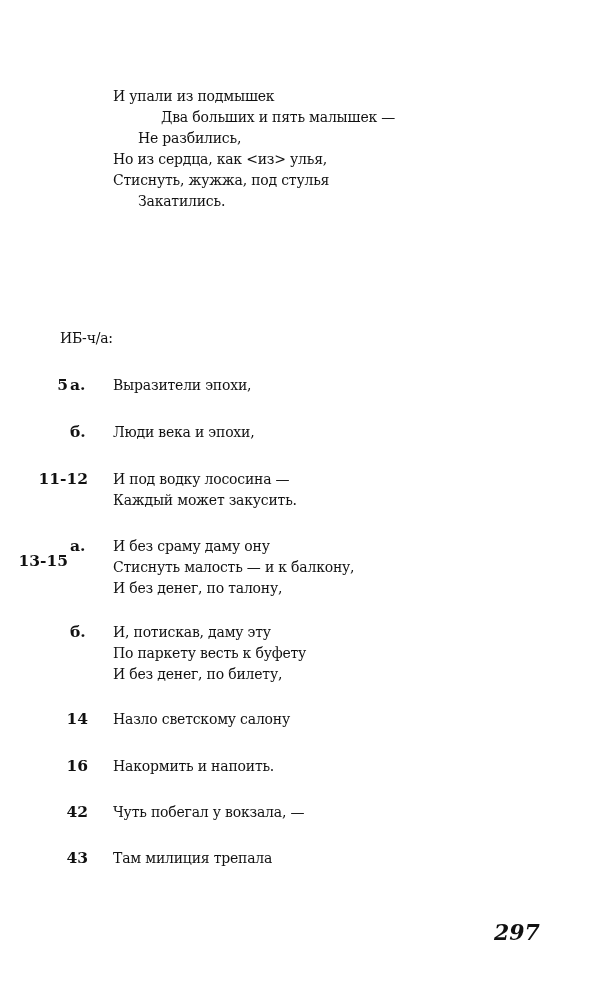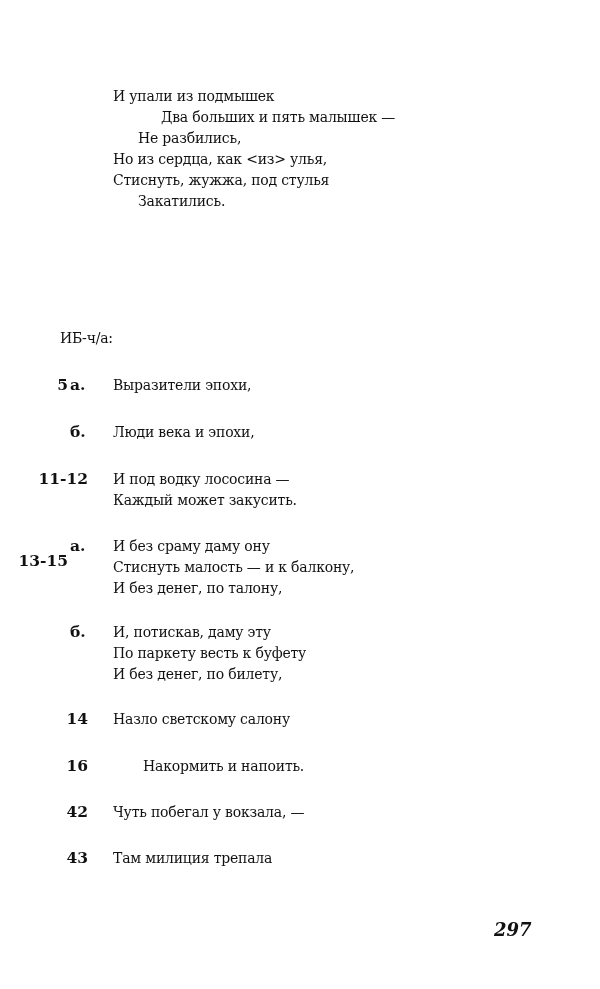--- a/index.html
+++ b/index.html
@@ -1,20 +1,20 @@
 <!DOCTYPE html>
 <html><head>
 <meta charset="utf-8">
 <style>
   html, body { margin: 0; padding: 0; background: #ffffff; }
   body { width: 600px; height: 989px; position: relative; overflow: hidden;
          font-family: "DejaVu Serif", "Liberation Serif", serif; color: #111; }
   .line { position: absolute; font-size: 14px; font-weight: normal; white-space: nowrap; line-height: 20px; letter-spacing: -0.2px; }
   .num { position: absolute; font-size: 15.5px; font-weight: bold; white-space: nowrap; line-height: 20px; text-align: right; }
-  .page-num { position: absolute; left: 494px; top: 919px; font-size: 18px; font-weight: bold; font-style: italic; }
+  .page-num { position: absolute; left: 494px; top: 919px; font-size: 22px; font-weight: bold; font-style: italic; }
 </style>
 </head>
 <body>
 
 <div>
   <div class="line" style="left:113px;top:86px;">И упали из подмышек</div>
   <div class="line" style="left:113px;top:107px;margin-left:48px;">Два больших и пять малышек —</div>
   <div class="line" style="left:138px;top:128px;">Не разбились,</div>
   <div class="line" style="left:113px;top:149px;">Но из сердца, как &lt;из&gt; улья,</div>
   <div class="line" style="left:113px;top:170px;">Стиснуть, жужжа, под стулья</div>
@@ -55,21 +55,21 @@
   <div class="line" style="left:113px;top:664px;">И без денег, по билету,</div>
 </div>
 
 <div>
   <div class="num" style="left:40px;top:709px;width:48px;">14</div>
   <div class="line" style="left:113px;top:709px;text-align:right;">Назло светскому салону</div>
 </div>
 
 <div>
   <div class="num" style="left:40px;top:756px;width:48px;">16</div>
-  <div class="line" style="left:113px;top:756px;margin-left:30px;">Накормить и напоить.</div>
+  <div class="line" style="left:113px;top:756px;">Накормить и напоить.</div>
 </div>
 
 <div>
   <div class="num" style="left:40px;top:802px;width:48px;">42</div>
   <div class="line" style="left:113px;top:802px;">Чуть побегал у вокзала, —</div>
 </div>
 
 <div>
   <div class="num" style="left:40px;top:848px;width:48px;">43</div>
   <div class="line" style="left:113px;top:848px;">Там милиция трепала</div>

